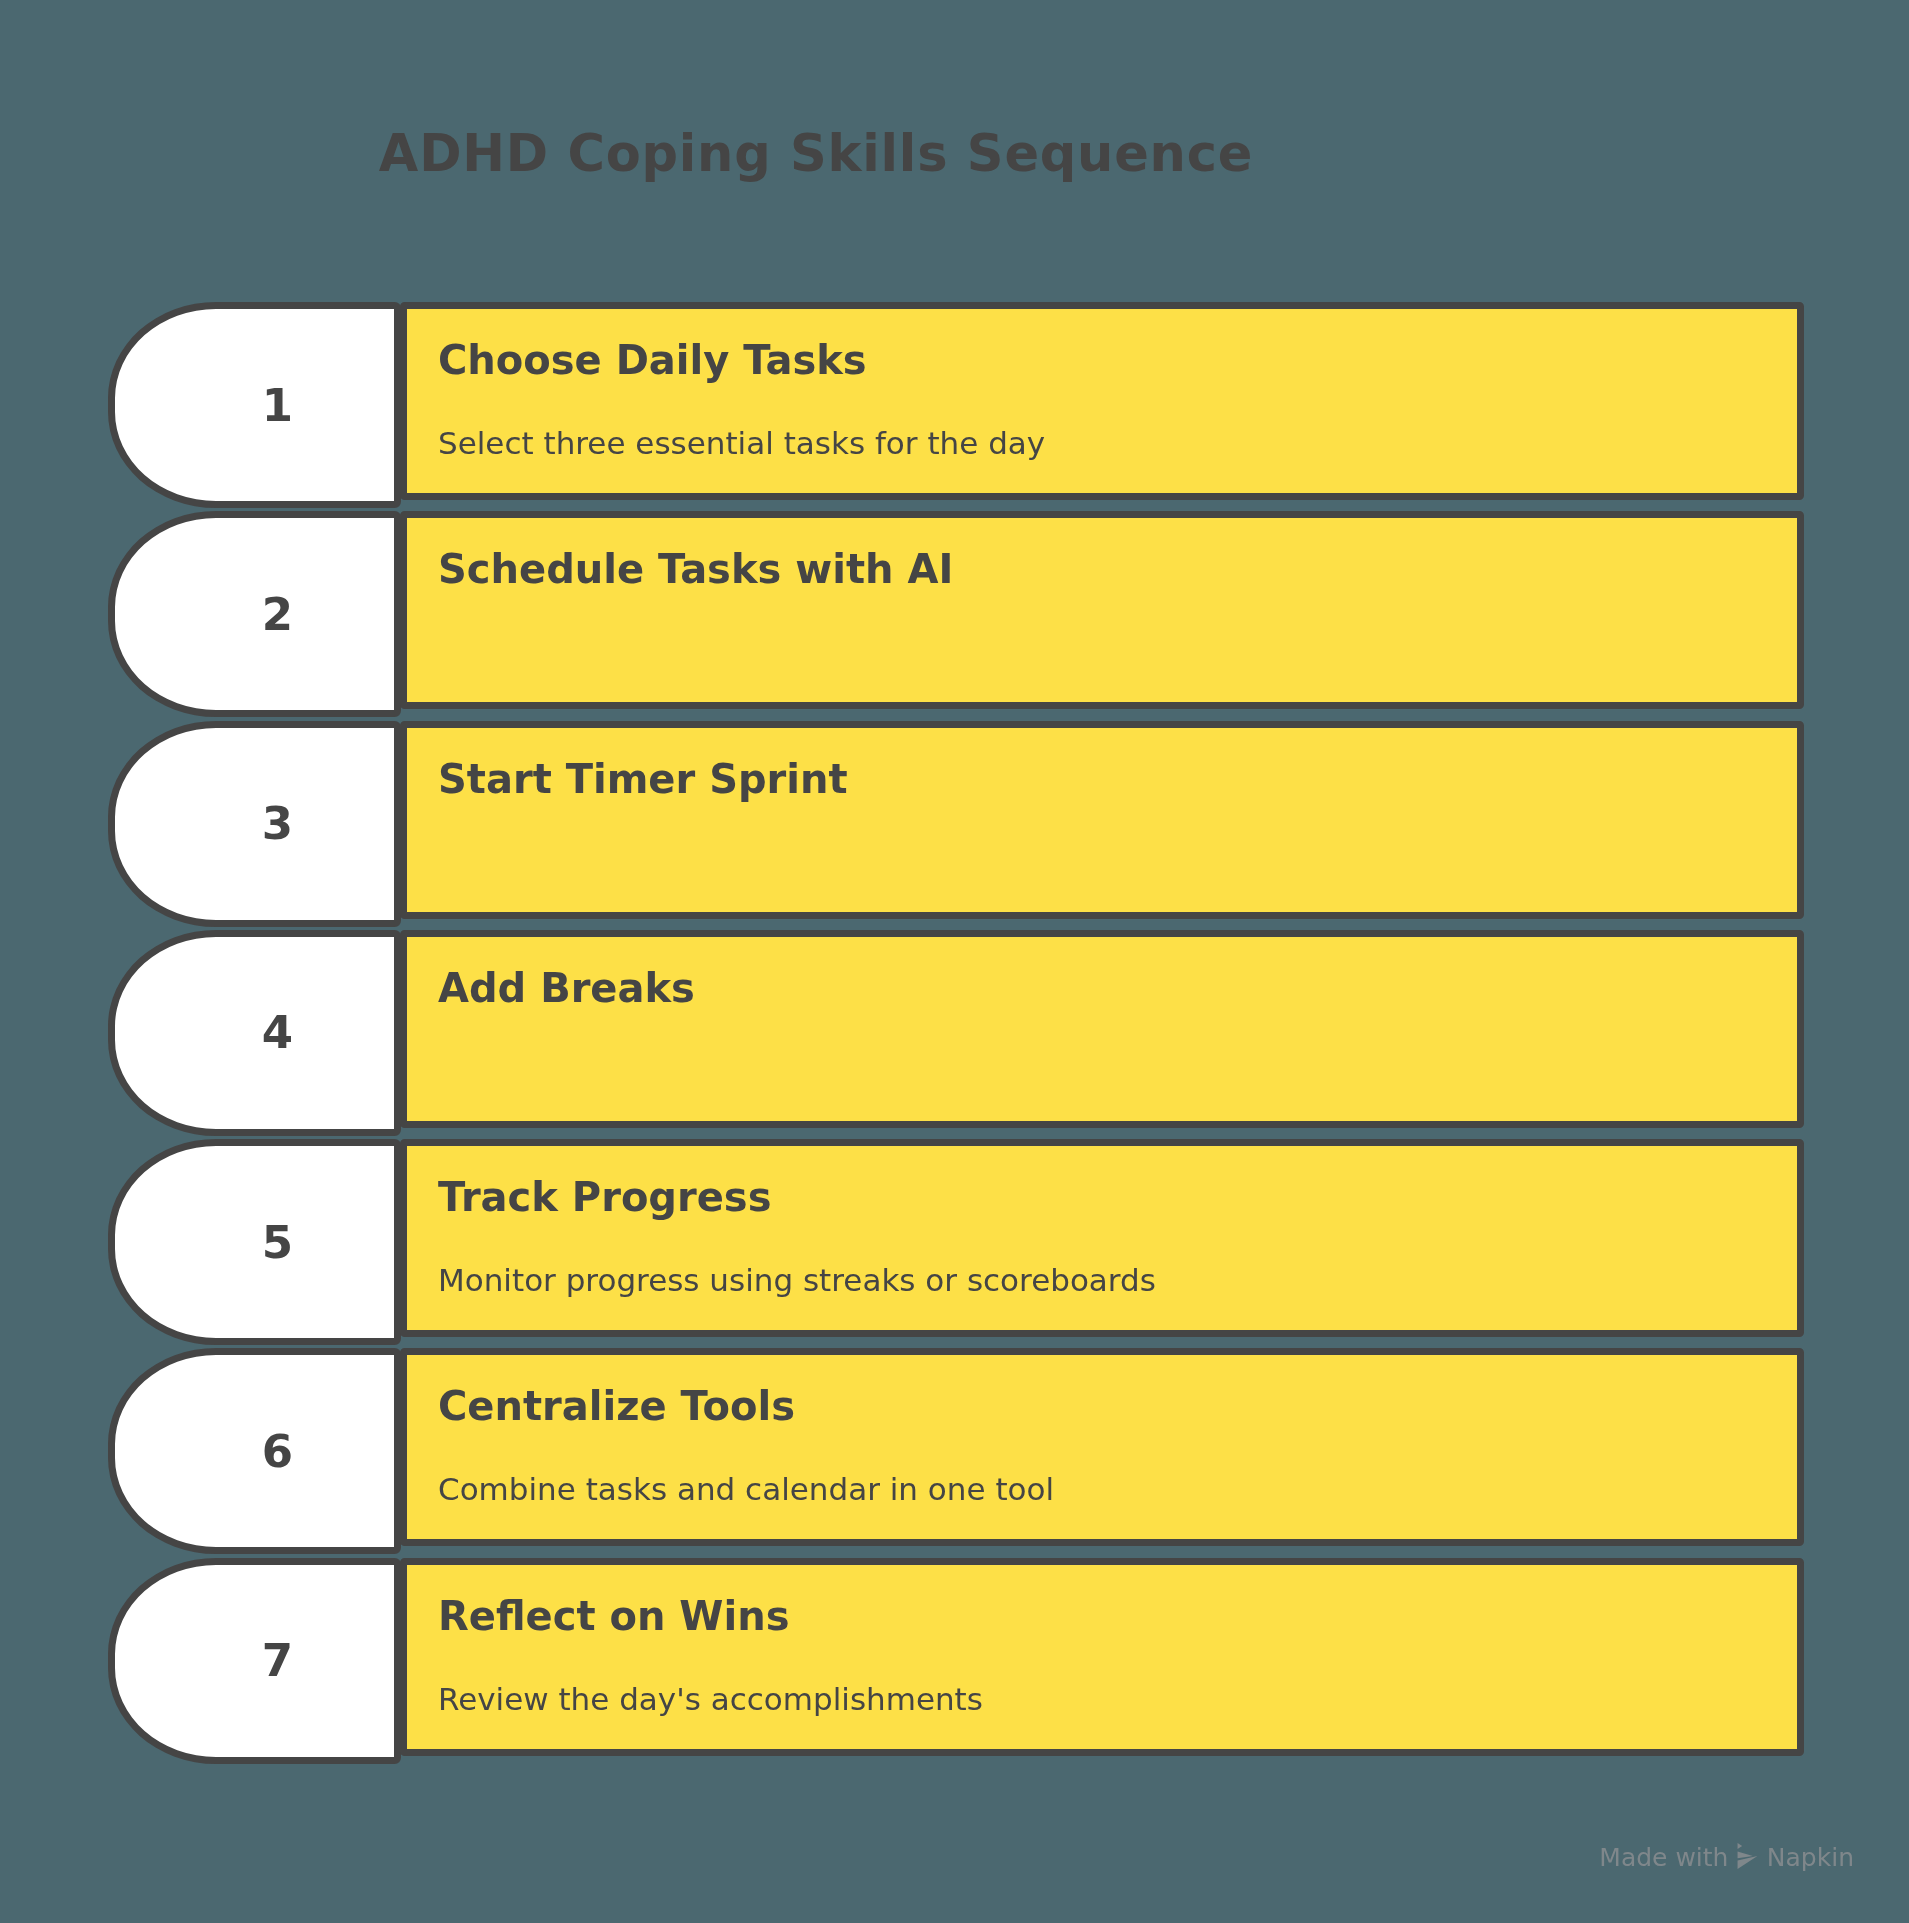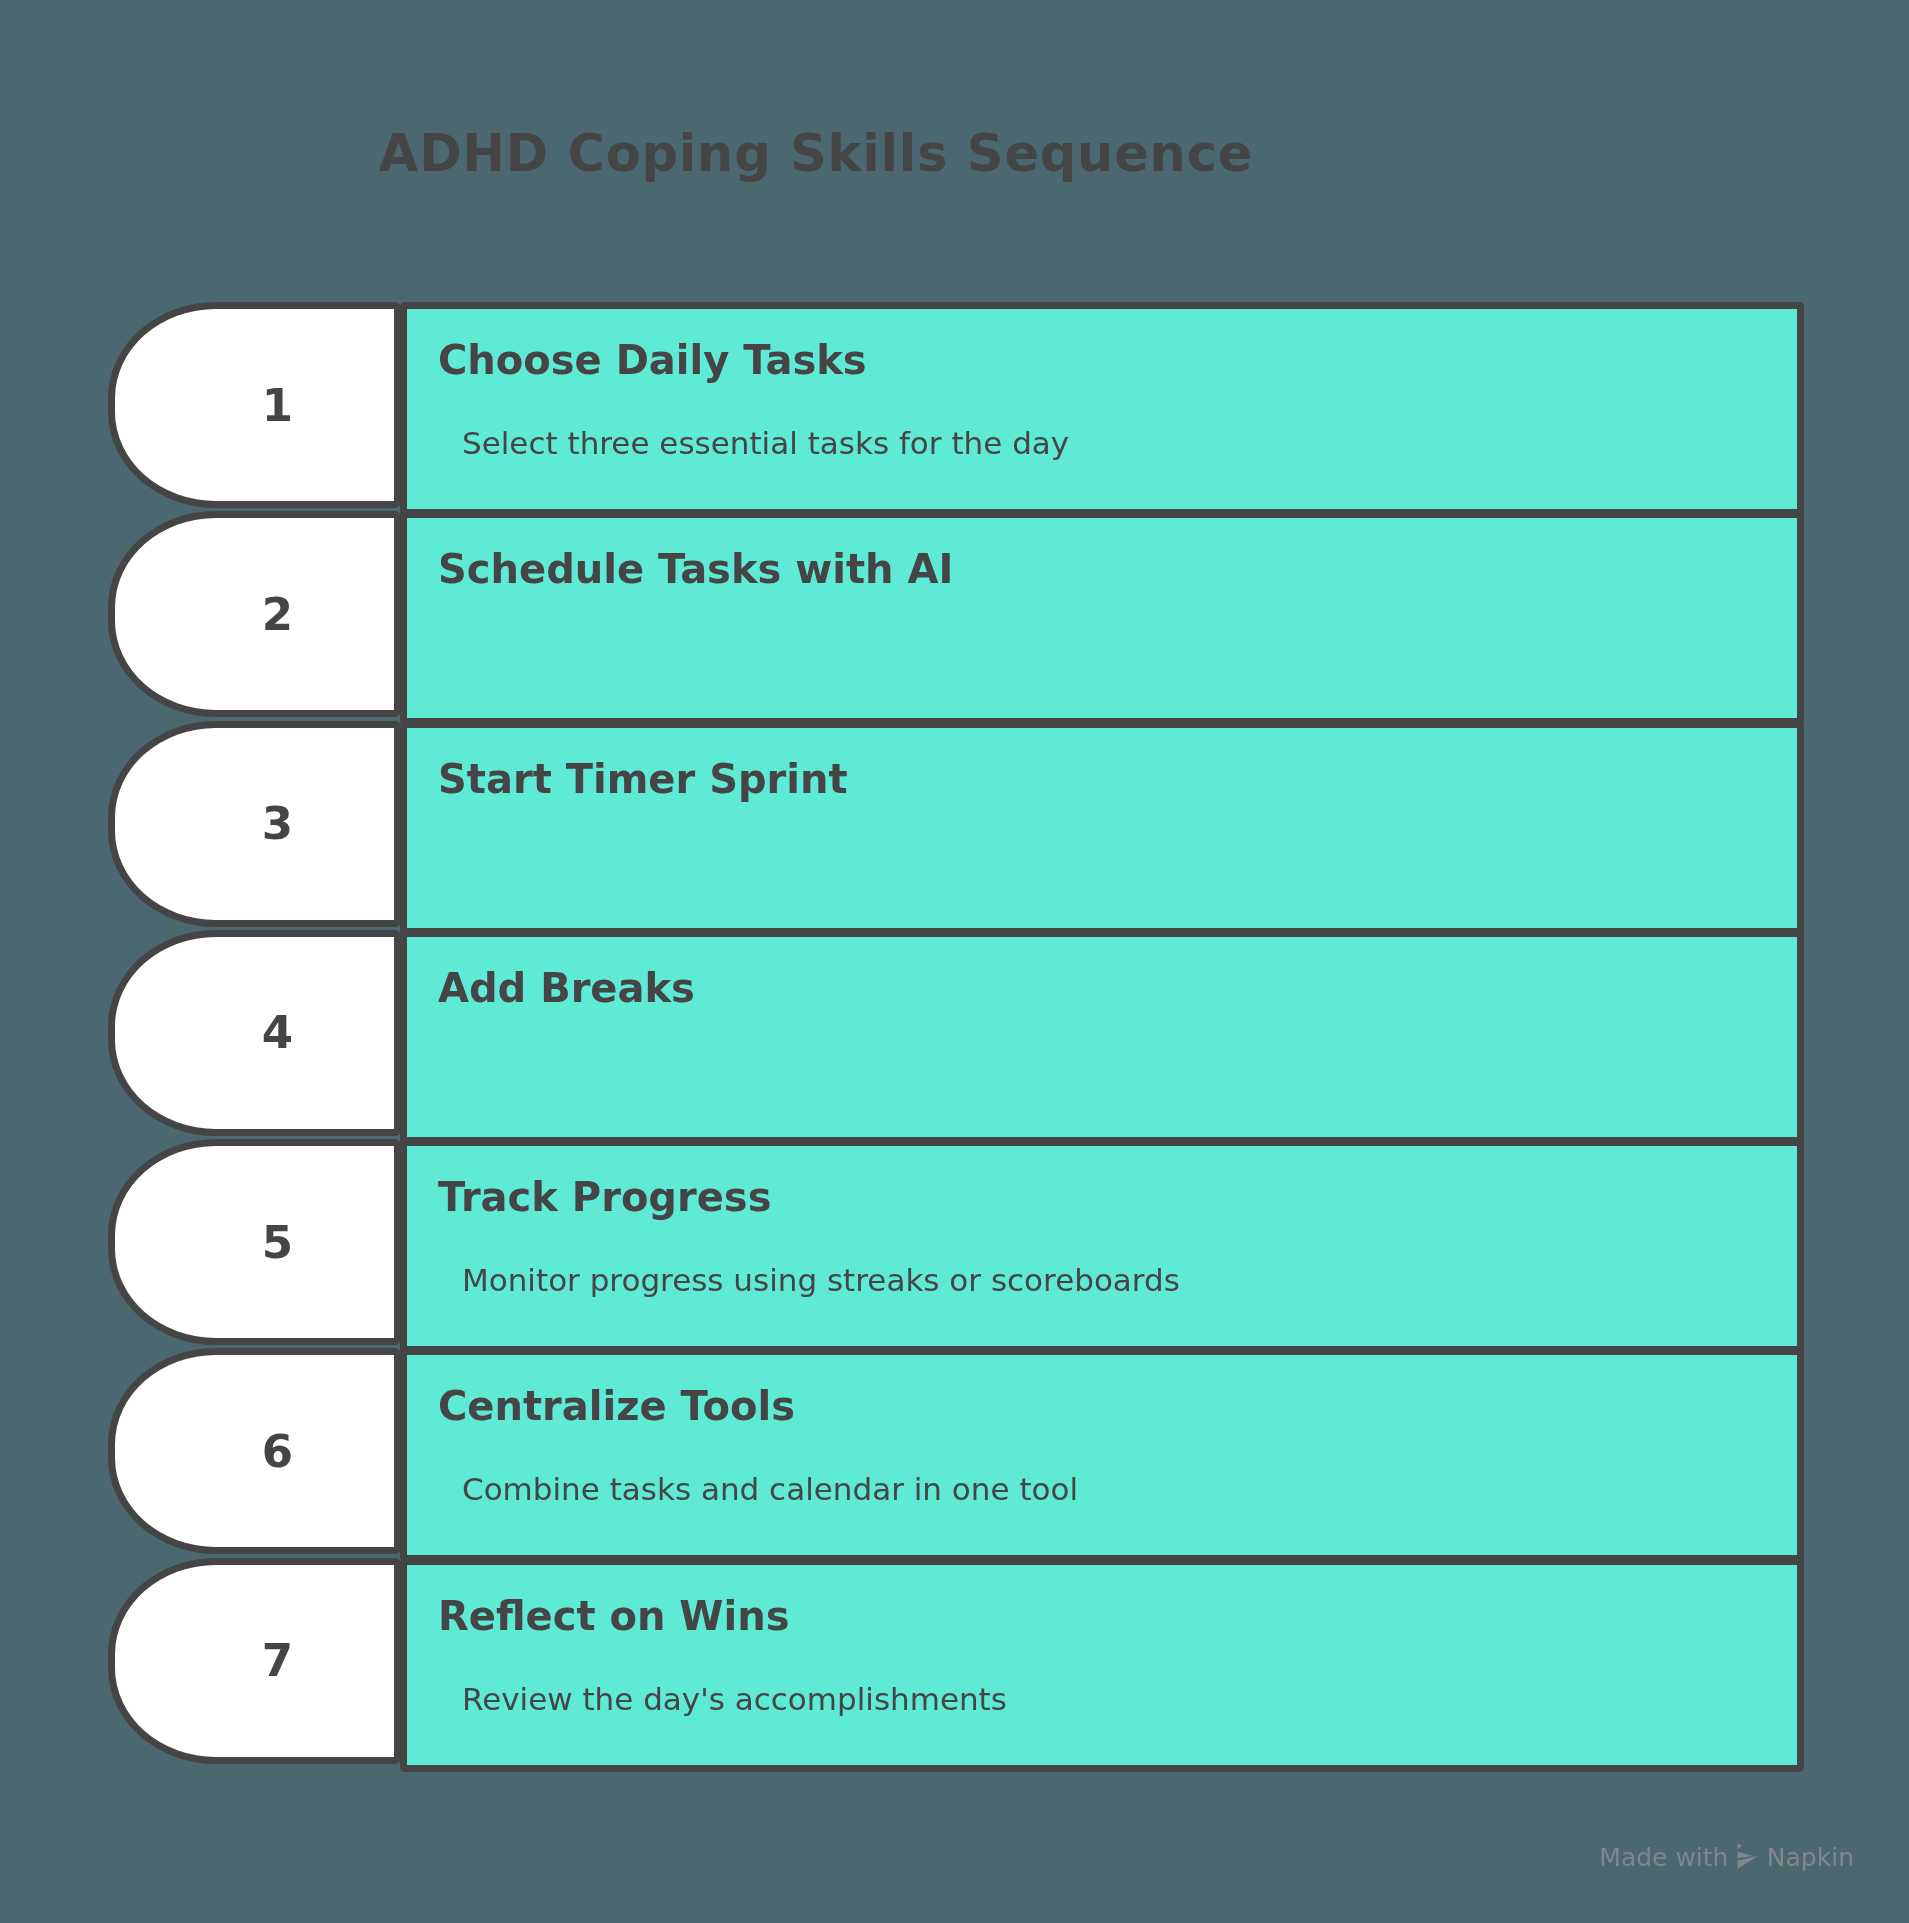--- a/index.html
+++ b/index.html
@@ -16,25 +16,25 @@
   .row { position:relative; height:200px; margin-bottom:9.3px; }
   .tab {
     position:absolute; left:0; top:0; width:279px; height:192px;
     background:#fff; border:7.7px solid #454545;
     border-radius:108px 6.2px 6.2px 108px / 96px 6.2px 6.2px 96px;
     display:flex; align-items:center; justify-content:center;
   }
   .num { font-size:45px; font-weight:bold; color:#454545; padding-left:46px; }
   .box {
     position:absolute; left:292px; top:0; right:0; height:184px;
-    background:#5eead4; border:7.7px solid #454545; border-radius:4.6px;
-    padding:16px 0 0 29px;
+    background:#fde047; border:7.7px solid #454545; border-radius:4.6px;
+    padding:0 0 0 29px;
   }
   .heading { position:absolute; left:31px; top:28px; font-size:40px; font-weight:bold; color:#454545; }
-  .desc { position:absolute; left:31px; top:116px; font-size:31px; color:#454545;margin-left:24px; }
+  .desc { position:absolute; left:31px; top:116px; font-size:31px; color:#454545; }
   .footer {
     position:absolute; right:56px; top:1843px; font-size:25px; color:#7f878b;
     display:flex; align-items:flex-start; gap:7.7px;
   }
   .napkin-icon { width:23px; height:26px; display:inline-block; }
 </style>
 </head>
 <body>
 
 <div class="title">ADHD Coping Skills Sequence</div>

